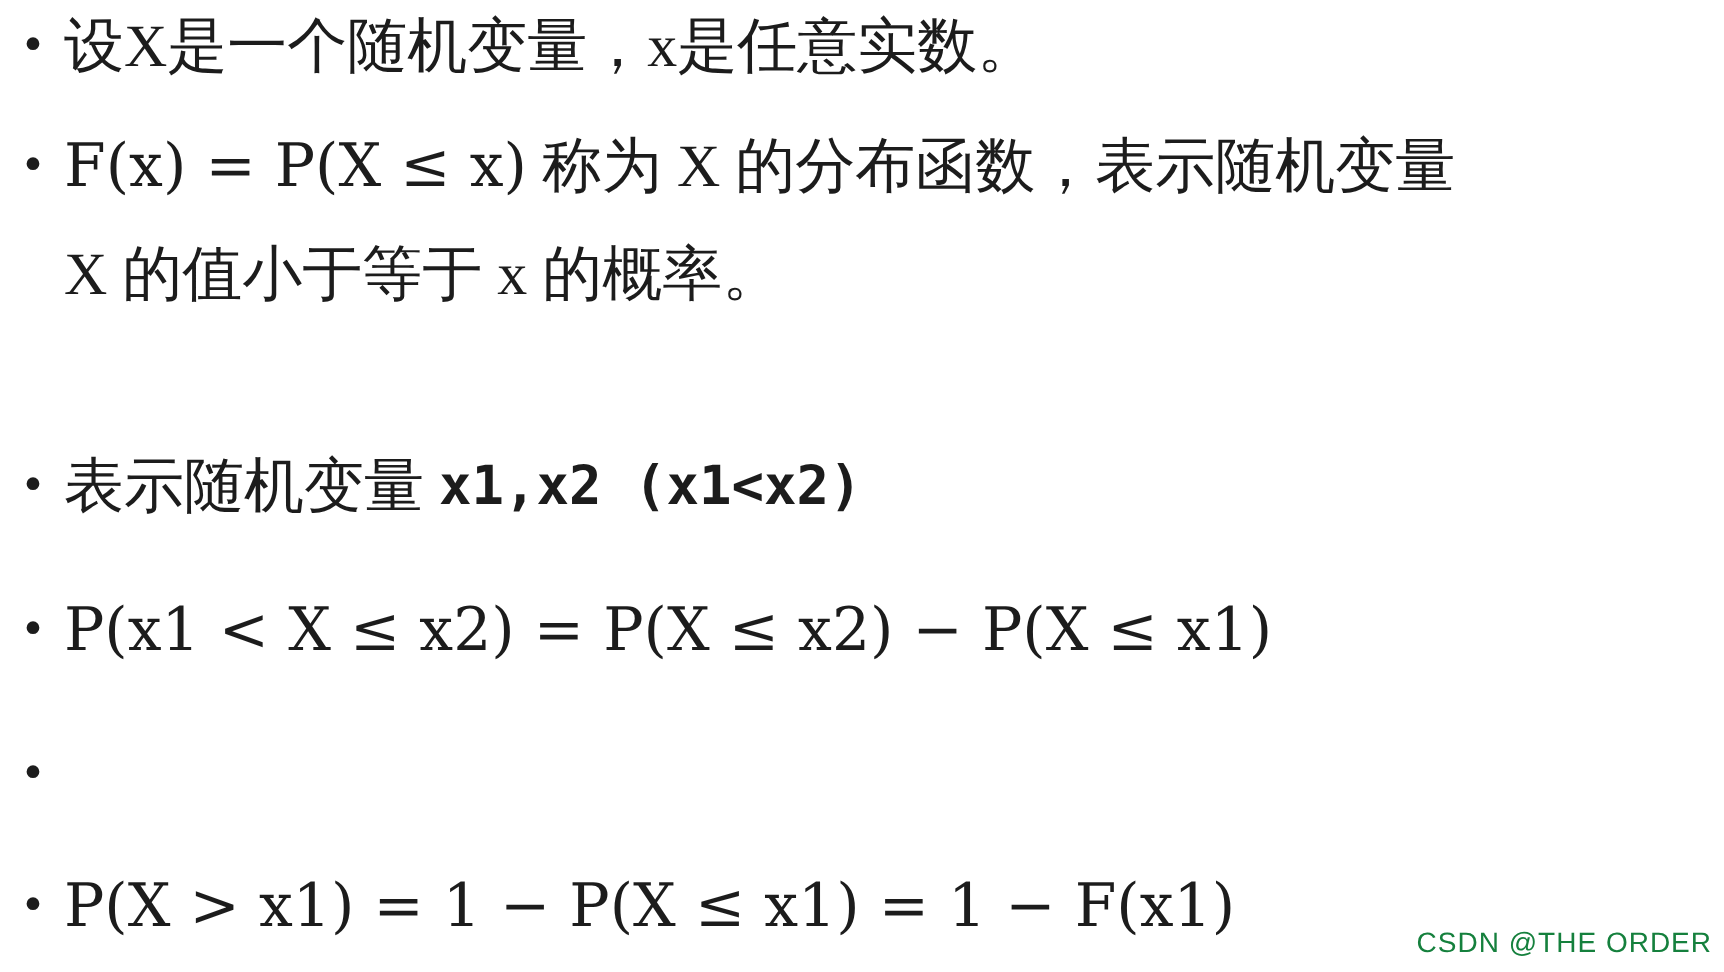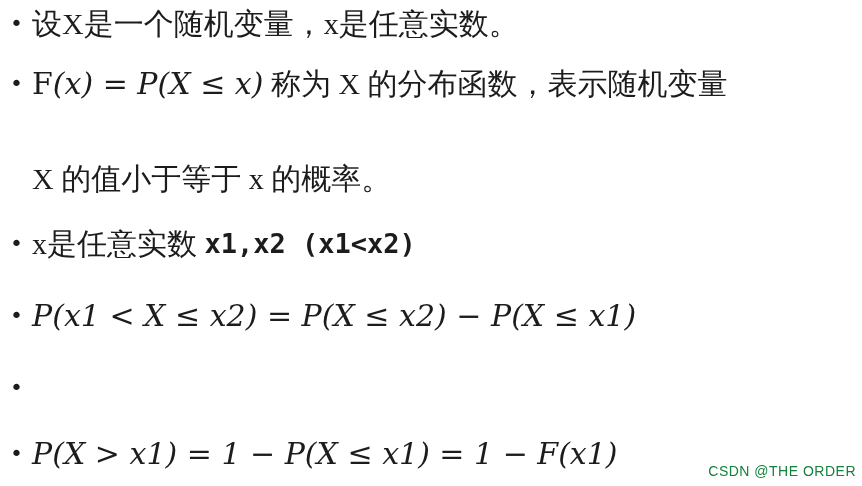--- a/index.html
+++ b/index.html
@@ -41,32 +41,31 @@
     font-family: Liberation Serif, serif;
   }
   .seg-rom {
     font-size: 30px;
     line-height: 40px;
     font-family: "DejaVu Serif", "Liberation Serif", serif;
   }
   .seg-math {
     font-size: 30px;
     line-height: 40px;
-    font-style: italic;
     font-family: "DejaVu Serif", "Liberation Serif", serif;
   }
   .seg-mono {
     font-size: 27px;
     line-height: 40px;
     font-weight: 700;
     font-family: "DejaVu Sans Mono", "Liberation Mono", monospace;
   }
   .l1 { top: 4px; }
   .l2 { top: 64px; }
-  .l3 { top: 118px; margin-top: 41px; }
+  .l3 { top: 118px; }
   .l4 { top: 224px; }
   .l5 { top: 296px; }
   .l6 { top: 368px; }
   .l7 { top: 434px; }
   .indent {
     width: 221px;
     flex: none;
   }
   .watermark {
     position: absolute;
@@ -95,21 +94,21 @@
     <span class="seg-cn"> 称为 X 的分布函数，表示随机变量</span>
   </div>
 
   <div class="line l3">
     <span class="bullet"></span>
     <span class="seg-cn">X 的值小于等于 x 的概率。</span>
   </div>
 
   <div class="line l4">
     <span class="bullet">•</span>
-    <span class="seg-cn">x是任意实数 </span>
+    <span class="seg-cn">表示随机变量 </span>
     <span class="seg-mono">x1,x2 (x1&lt;x2)</span>
   </div>
 
   <div class="line l5">
     <span class="bullet">•</span>
     <span class="seg-math">P(x1 &lt; X ≤ x2) = P(X ≤ x2) − P(X ≤ x1)</span>
   </div>
 
   <div class="line l6">
     <span class="bullet">•</span>

